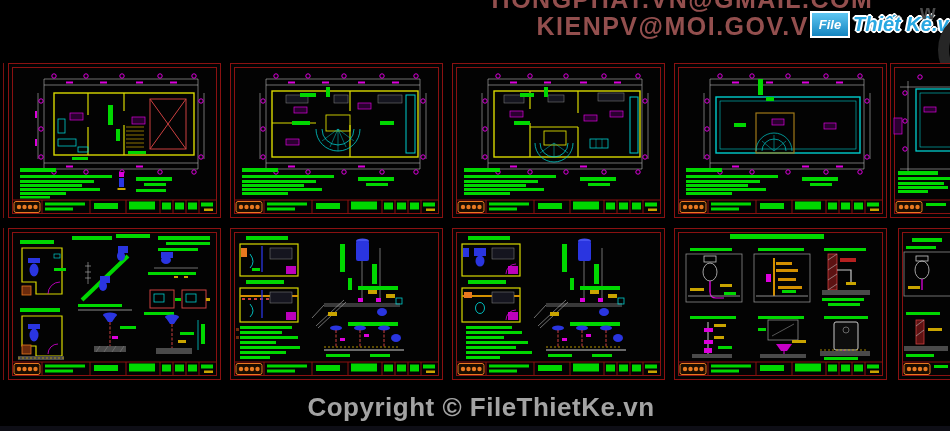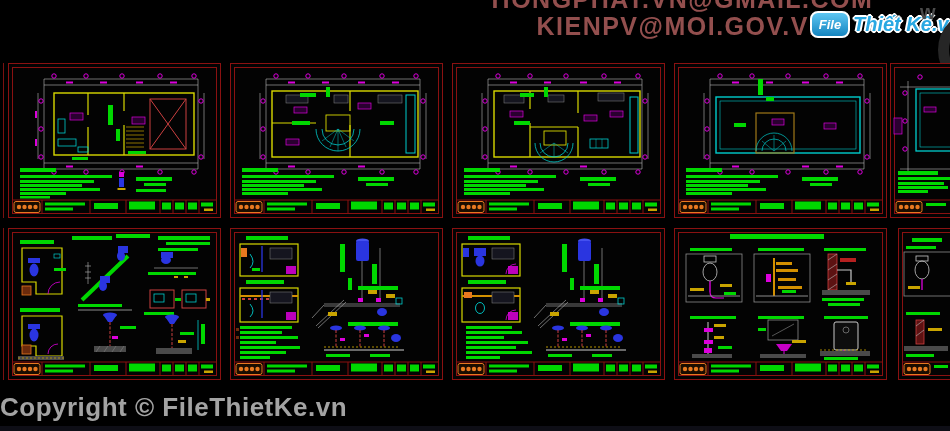--- a/index.html
+++ b/index.html
@@ -3,28 +3,28 @@
 <meta charset="utf-8">
 <style>
   html,body{margin:0;padding:0;background:#000;}
   .stage{position:relative;width:950px;height:431px;background:#000;overflow:hidden;
          font-family:"Liberation Sans",sans-serif;}
   
   .emails{position:absolute;left:430px;top:-14px;width:505px;text-align:center;
           color:#934f4e;font-weight:bold;font-size:25px;line-height:27px;letter-spacing:1.5px;}
   .logo{position:absolute;left:810px;top:11px;display:flex;align-items:center;gap:3px;}
   .logo-folder{width:36px;height:23px;background:linear-gradient(#5ec6f2,#1585c0);
-          border:2px solid #fff;border-radius:8px;color:#fff;font-weight:bold;font-style:italic;
+          border:2px solid #fff;border-radius:0;color:#fff;font-weight:bold;font-style:italic;
           font-size:13px;display:flex;align-items:center;justify-content:center;}
   .logo-name{color:#29a8e2;font-size:20px;font-weight:bold;font-style:italic;white-space:nowrap;
           text-shadow:-2px 0 #fff,2px 0 #fff,0 -2px #fff,0 2px #fff,-1px -1px #fff,1px 1px #fff,-1px 1px #fff,1px -1px #fff;}
   .wm-letter{position:absolute;left:920px;top:1px;color:#4a4a4a;font-size:20px;font-weight:bold;}
   .wm-ring{position:absolute;left:938px;top:10px;width:58px;height:58px;border:11px solid #262626;border-radius:50%;}
   
-  .copyright{position:absolute;left:0;right:0;top:392px;text-align:left;color:#a3a3a3;
+  .copyright{position:absolute;left:12px;right:0;top:392px;text-align:center;color:#a3a3a3;
           font-size:26px;font-weight:bold;letter-spacing:.5px;}
   .bottom-bar{position:absolute;left:0;bottom:0;width:100%;height:5px;background:#0e0e16;}
   
   .sheet{position:absolute;background:#030303;overflow:hidden;}
   .sliver{position:absolute;left:0;width:2.5px;border-right:1.5px solid #7a1010;}
   svg{display:block;}
   .rb{stroke:#8a1111;fill:none;stroke-width:1;}
   .y{stroke:#d9d900;fill:none;}
   .c{stroke:#00cdcd;fill:none;}
   .w{stroke:#b9b9b9;fill:none;stroke-width:.6;}

